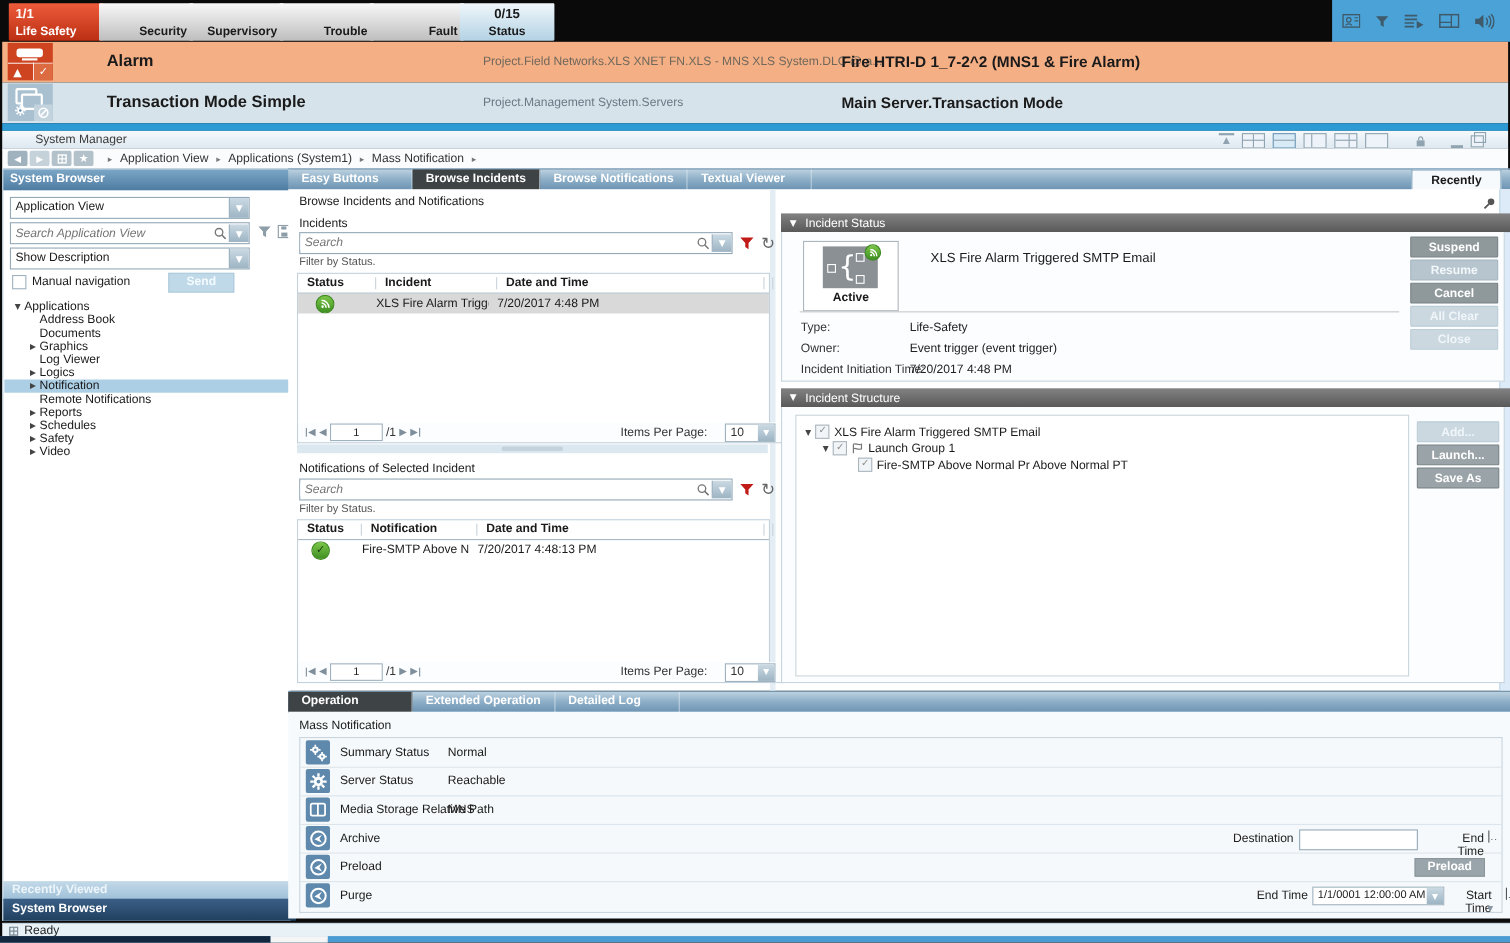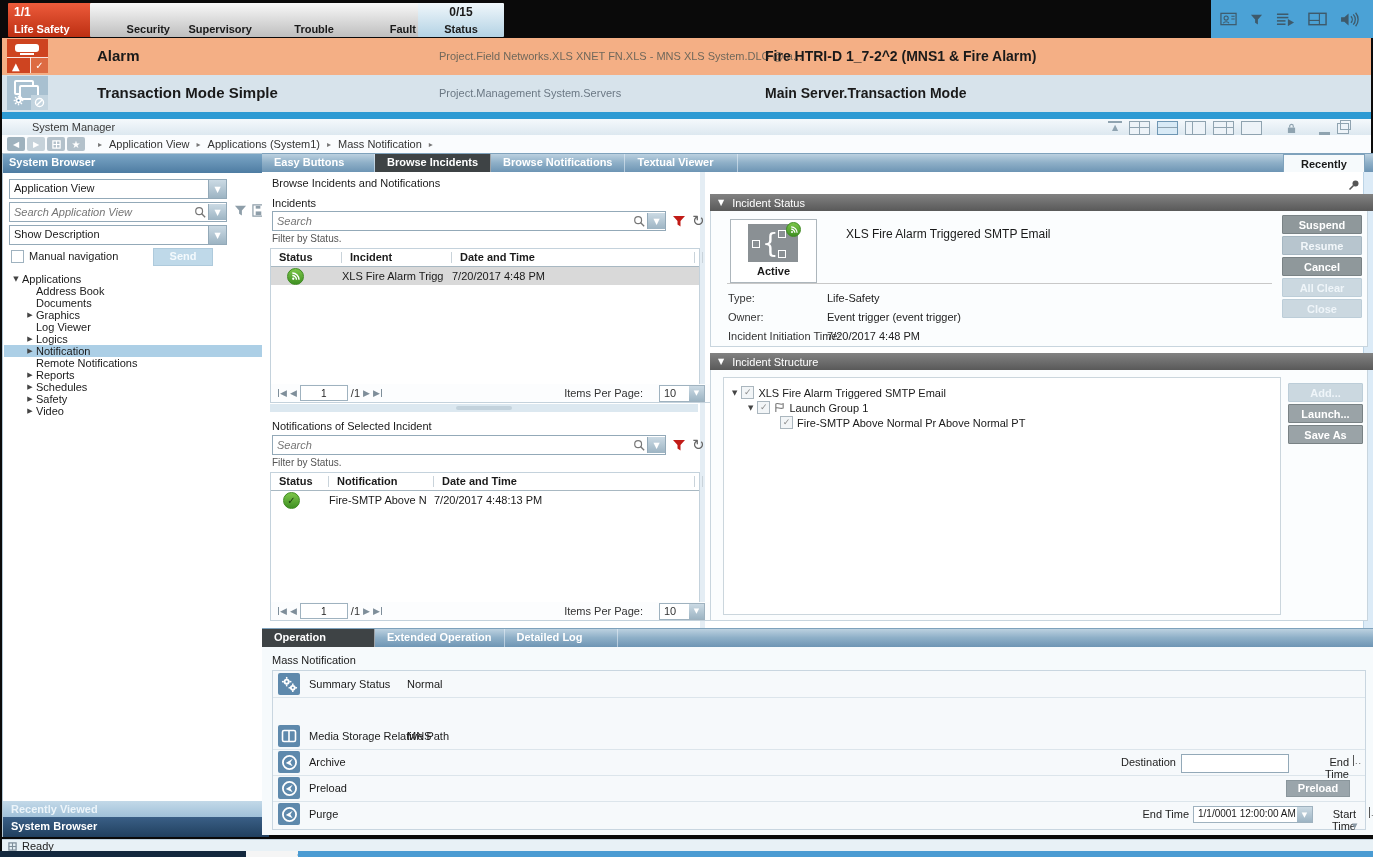--- a/index.html
+++ b/index.html
@@ -698,20 +698,29 @@
   <div class="opsbox">
     <div class="oprow" style="top:0">
       <span class="opicon">
           <svg width="17" height="17" color="#fff">
             <use href="#i-gears"></use>
           </svg>
         </span>
       <span class="oplabel">Summary Status</span>
       <span class="opvalue">Normal</span>
     </div>
+    <div class="oprow" style="top:26px">
+      <span class="opicon">
+          <svg width="17" height="17" color="#fff">
+            <use href="#i-gear"></use>
+          </svg>
+        </span>
+      <span class="oplabel">Server Status</span>
+      <span class="opvalue">Reachable</span>
+    </div>
     <div class="oprow" style="top:52px">
       <span class="opicon">
           <svg width="16" height="16" color="#fff">
             <use href="#i-media"></use>
           </svg>
         </span>
       <span class="oplabel">Media Storage Relative Path</span>
       <span class="opvalue">MNS</span>
     </div>
     <div class="oprow" style="top:78px">

